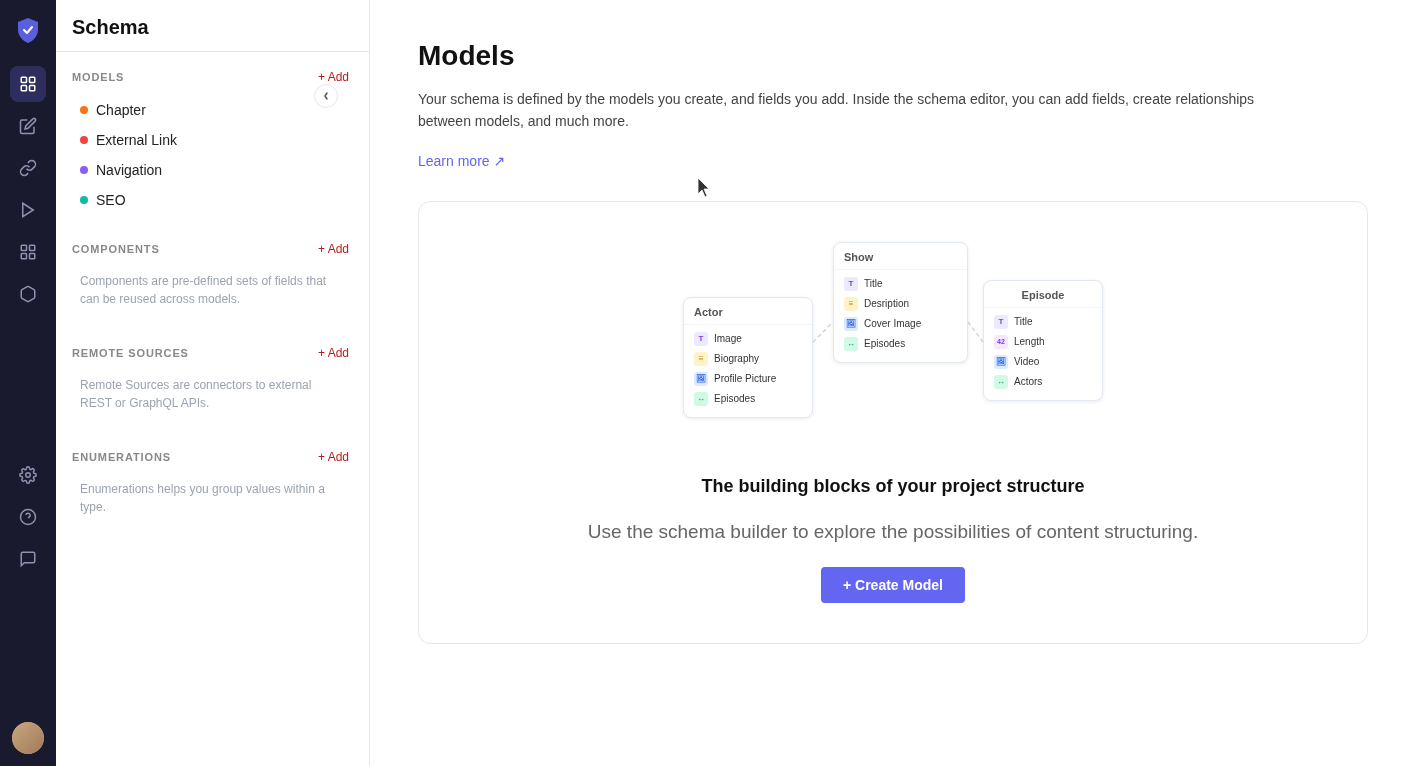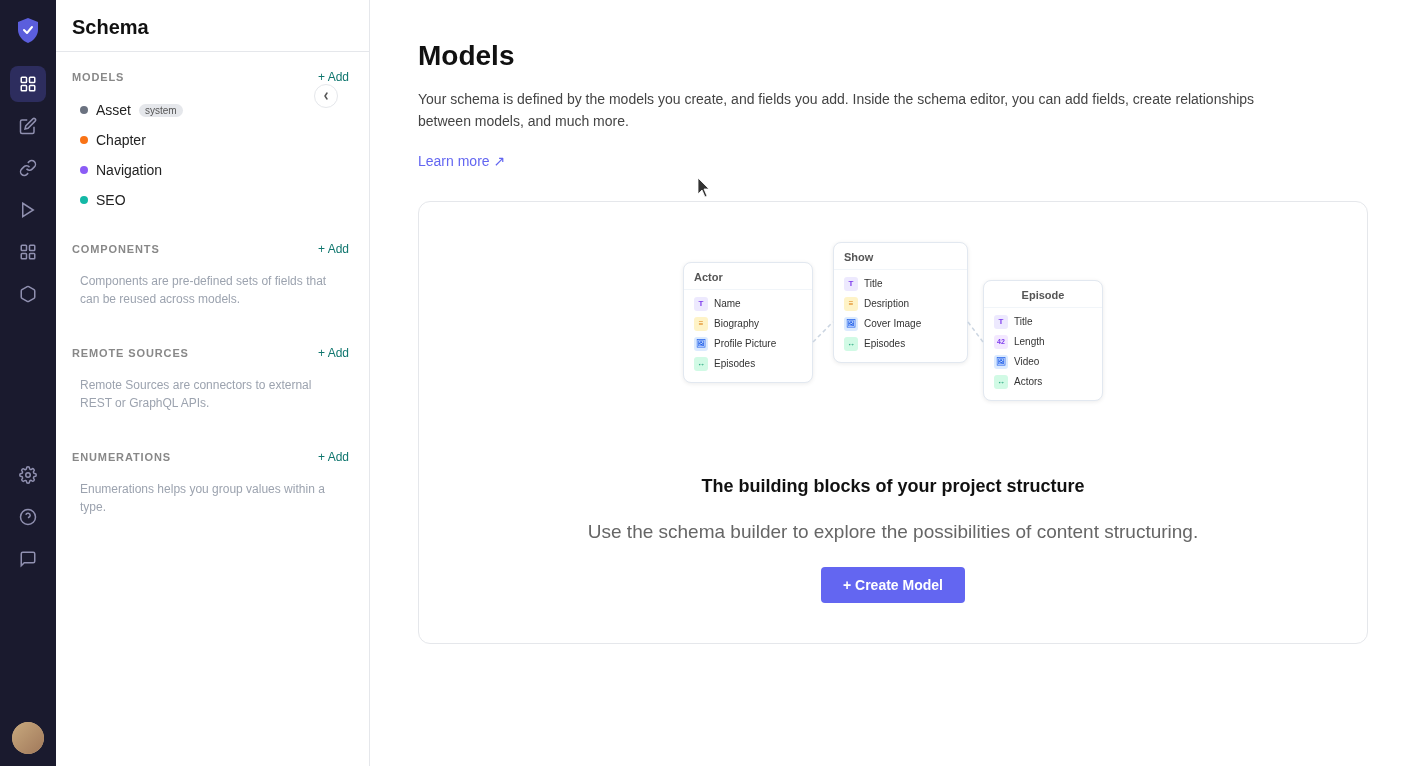--- a/index.html
+++ b/index.html
@@ -73,21 +73,21 @@
     }
     .sidebar-section-title {
       font-size: 11px;
       font-weight: 600;
       color: #888;
       letter-spacing: 0.08em;
       text-transform: uppercase;
     }
     .sidebar-add-btn {
       font-size: 12px;
-      color: #0f766e;
+      color: #b91c1c;
       cursor: pointer;
       display: flex;
       align-items: center;
       gap: 2px;
       background: none;
       border: none;
       padding: 2px 4px;
       border-radius: 4px;
     }
     .sidebar-model-item {
@@ -359,27 +359,26 @@
 <div class="sidebar">
   <div class="sidebar-header">Schema</div>
 
   <div class="sidebar-section">
     <div class="sidebar-section-header">
       <span class="sidebar-section-title">MODELS</span>
       <button class="sidebar-add-btn">+ Add</button>
     </div>
 
     <div class="sidebar-model-item">
-      <div class="model-dot dot-gray"></div>
-      <span>Asset</span>
-      <span class="badge">system</span>
-    </div>
-    <div class="sidebar-model-item">
       <div class="model-dot dot-orange"></div>
       <span>Chapter</span>
+    </div>
+    <div class="sidebar-model-item">
+      <div class="model-dot dot-red"></div>
+      <span>External Link</span>
     </div>
     <div class="sidebar-model-item">
       <div class="model-dot dot-purple"></div>
       <span>Navigation</span>
     </div>
     <div class="sidebar-model-item">
       <div class="model-dot dot-teal"></div>
       <span>SEO</span>
     </div>
   </div>
@@ -427,25 +426,25 @@
   <p class="page-description">Your schema is defined by the models you create, and fields you add. Inside the schema editor, you can add fields, create relationships between models, and much more.</p>
 
   <div class="learn-more-links">
     <a class="learn-more-link">Learn more ↗</a>
   </div>
 
   <div class="illustration-card">
 
     <div style="width: 420px; height: 210px; position: relative;">
 
-      <div class="diagram-card card-actor" style="left:0;top:20px;min-width:130px;">
+      <div class="diagram-card card-actor" style="left:0;top:55px;min-width:130px;">
         <div class="diagram-card-title">Actor</div>
         <div class="diagram-field">
           <span class="field-icon fi-t">T</span>
-          <span>Name</span>
+          <span>Image</span>
         </div>
         <div class="diagram-field">
           <span class="field-icon fi-d">≡</span>
           <span>Biography</span>
         </div>
         <div class="diagram-field">
           <span class="field-icon fi-img">🖼</span>
           <span>Profile Picture</span>
         </div>
         <div class="diagram-field">

